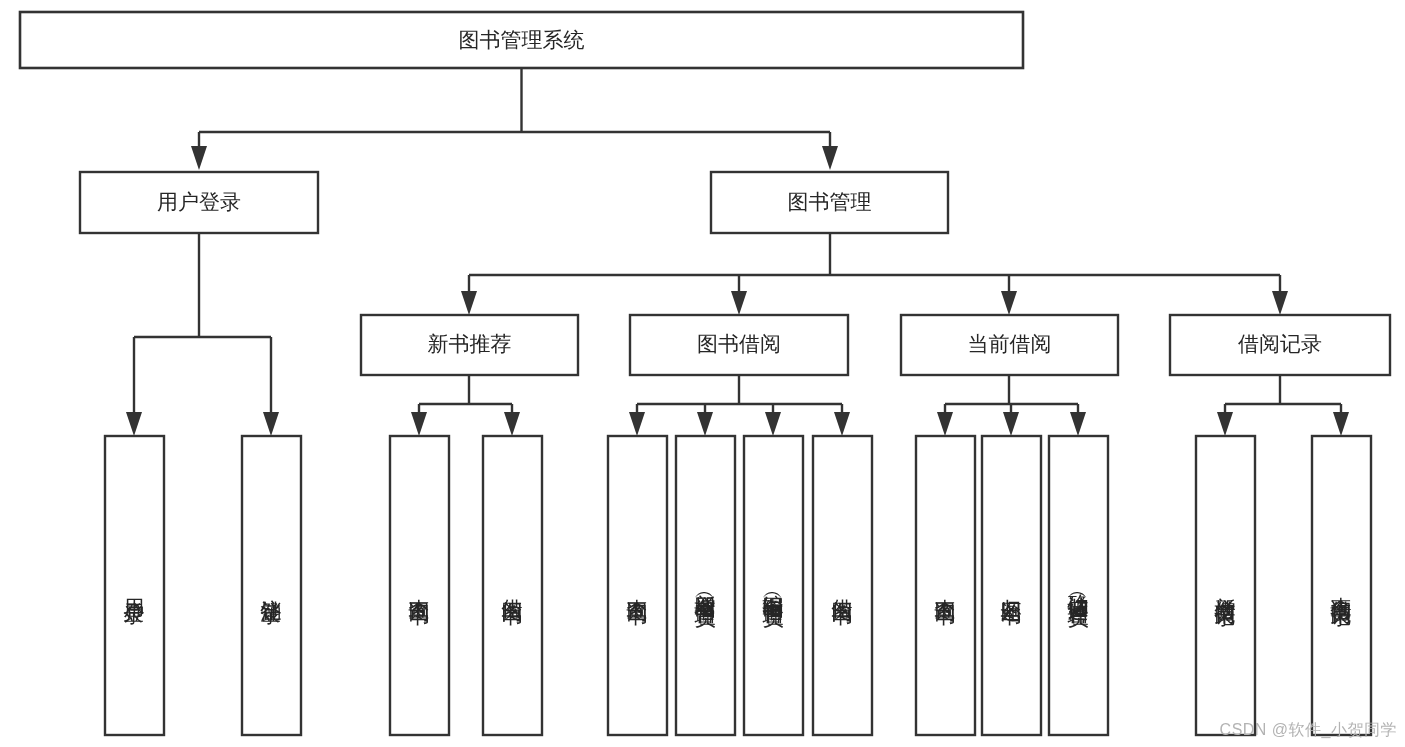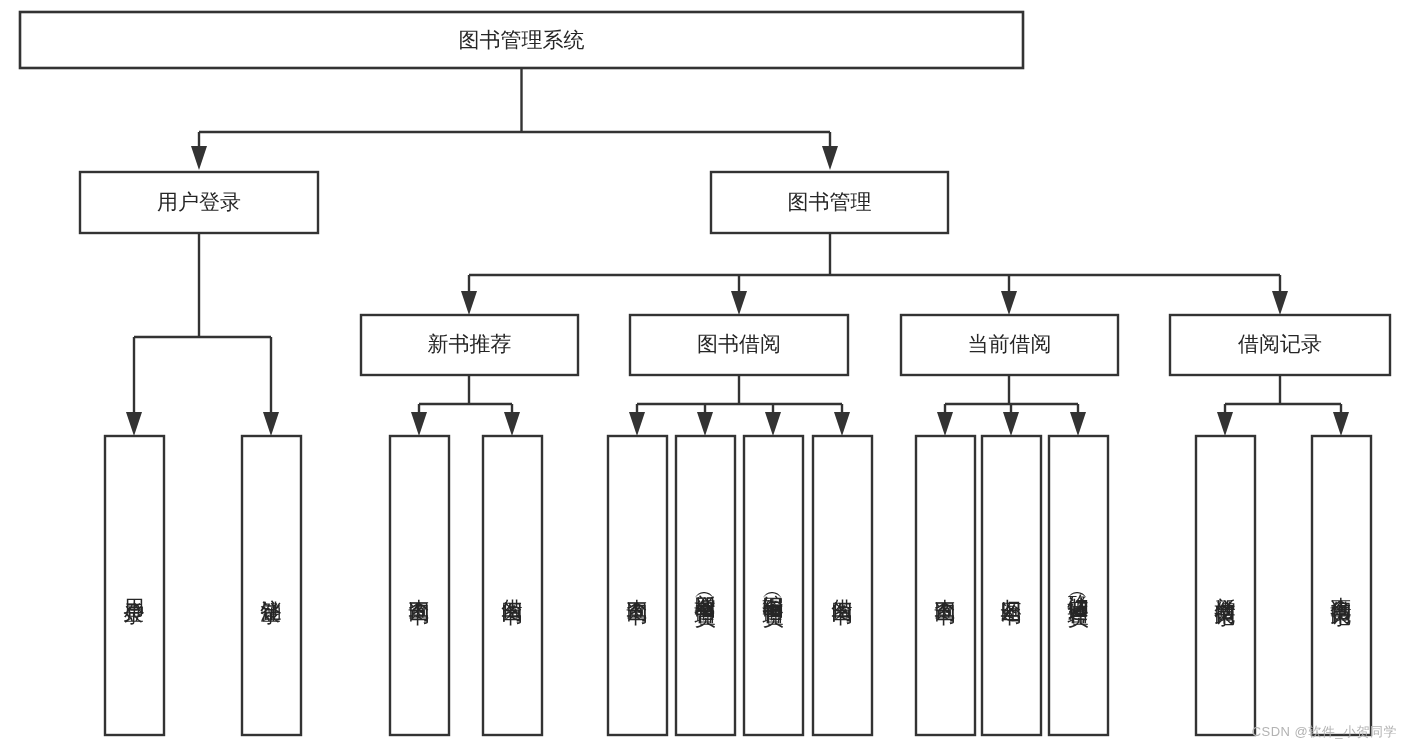--- a/index.html
+++ b/index.html
@@ -73,21 +73,21 @@
     align-items: center;
     justify-content: center;
     white-space: nowrap;
     pointer-events: none;
   }
   .watermark {
     position: absolute;
     right: 8px;
     bottom: 6px;
     font-family: "Liberation Sans", "DejaVu Sans", sans-serif;
-    font-size: 13px;
+    font-size: 16px;
     color: #b3b3b3;
     letter-spacing: 0.5px;
     white-space: nowrap;
   }
 </style>
 </head>
 <body>
 
 <div id="diagram-root">
 

